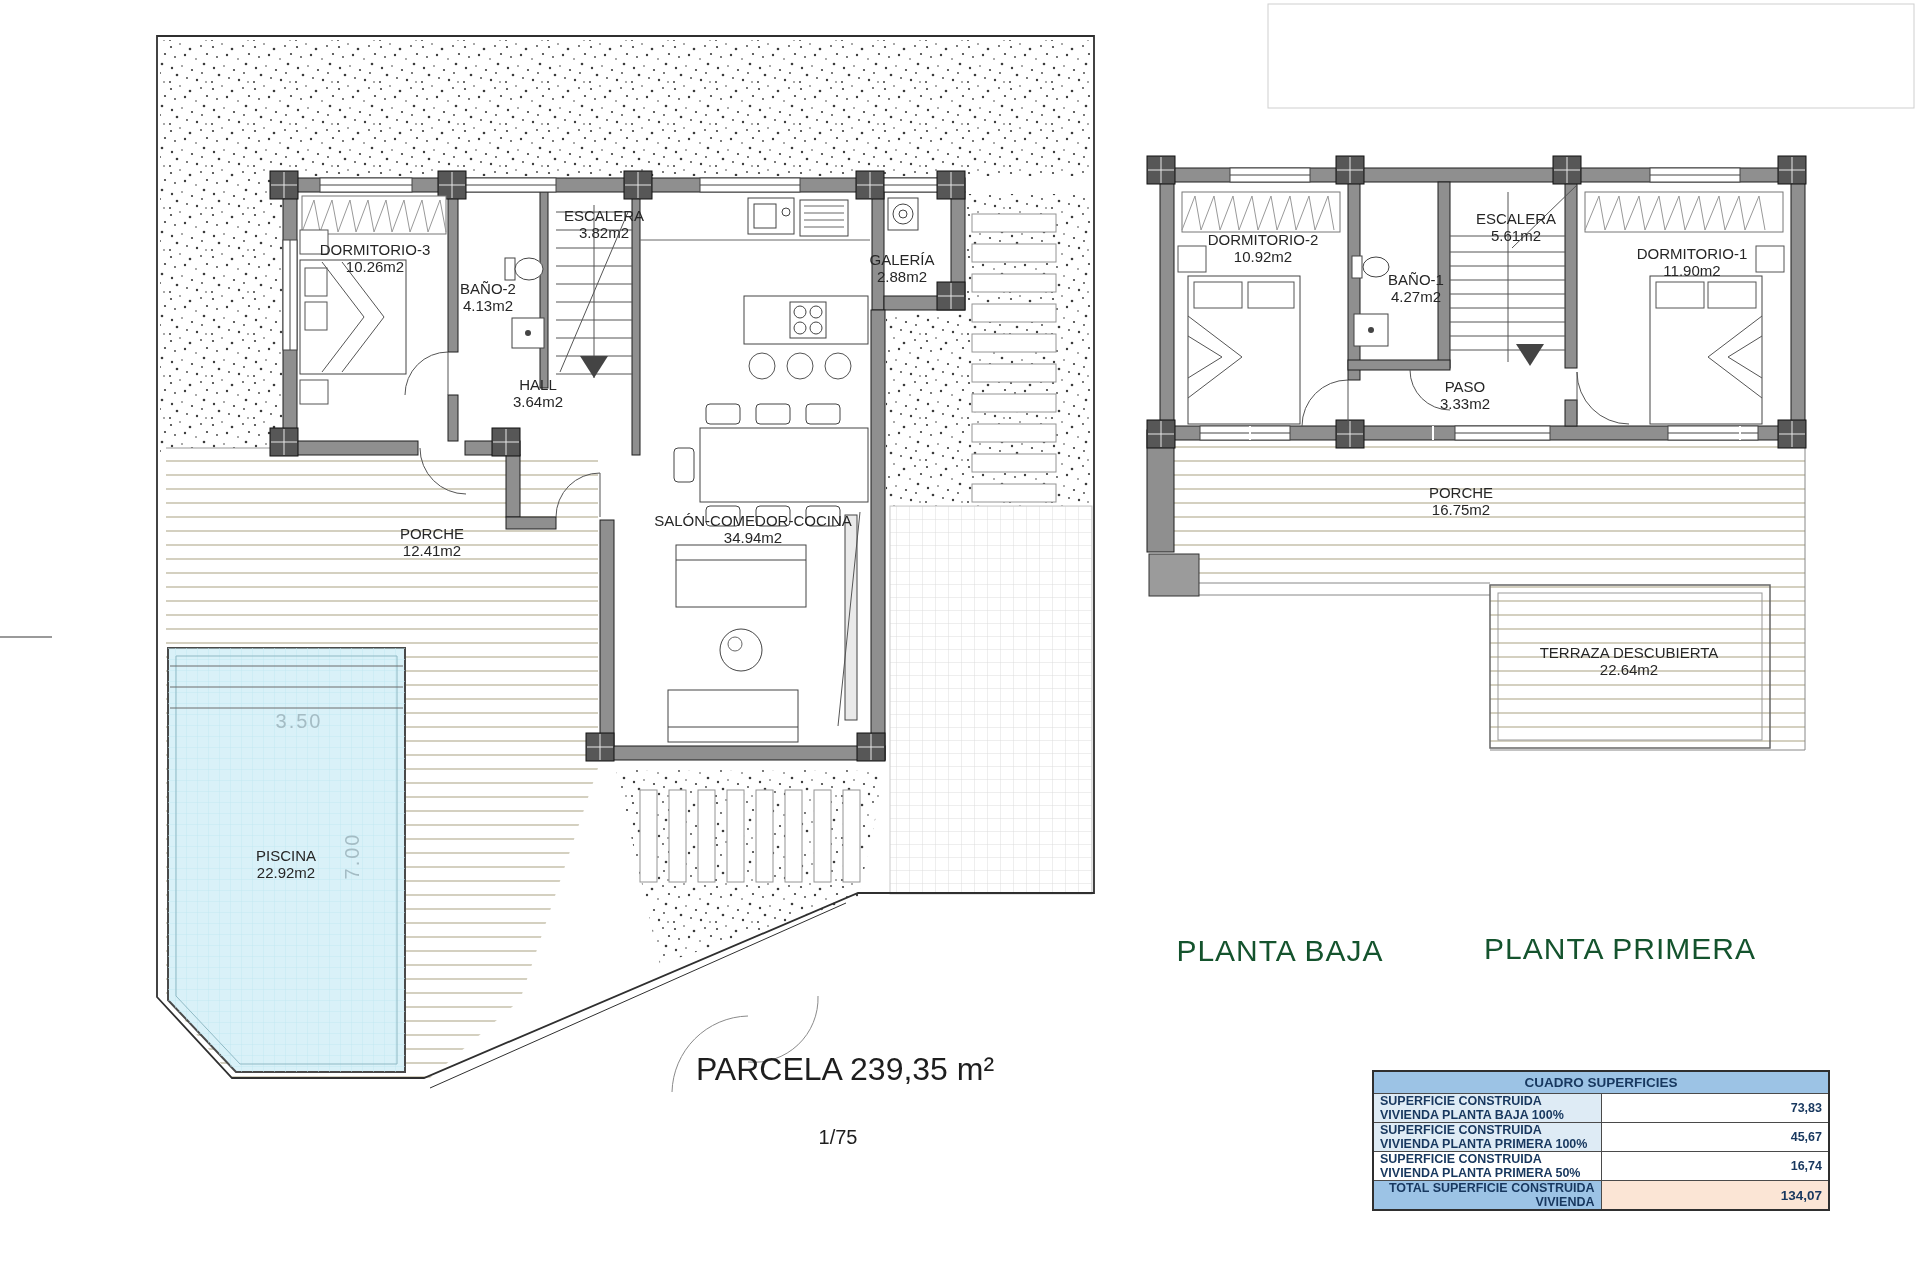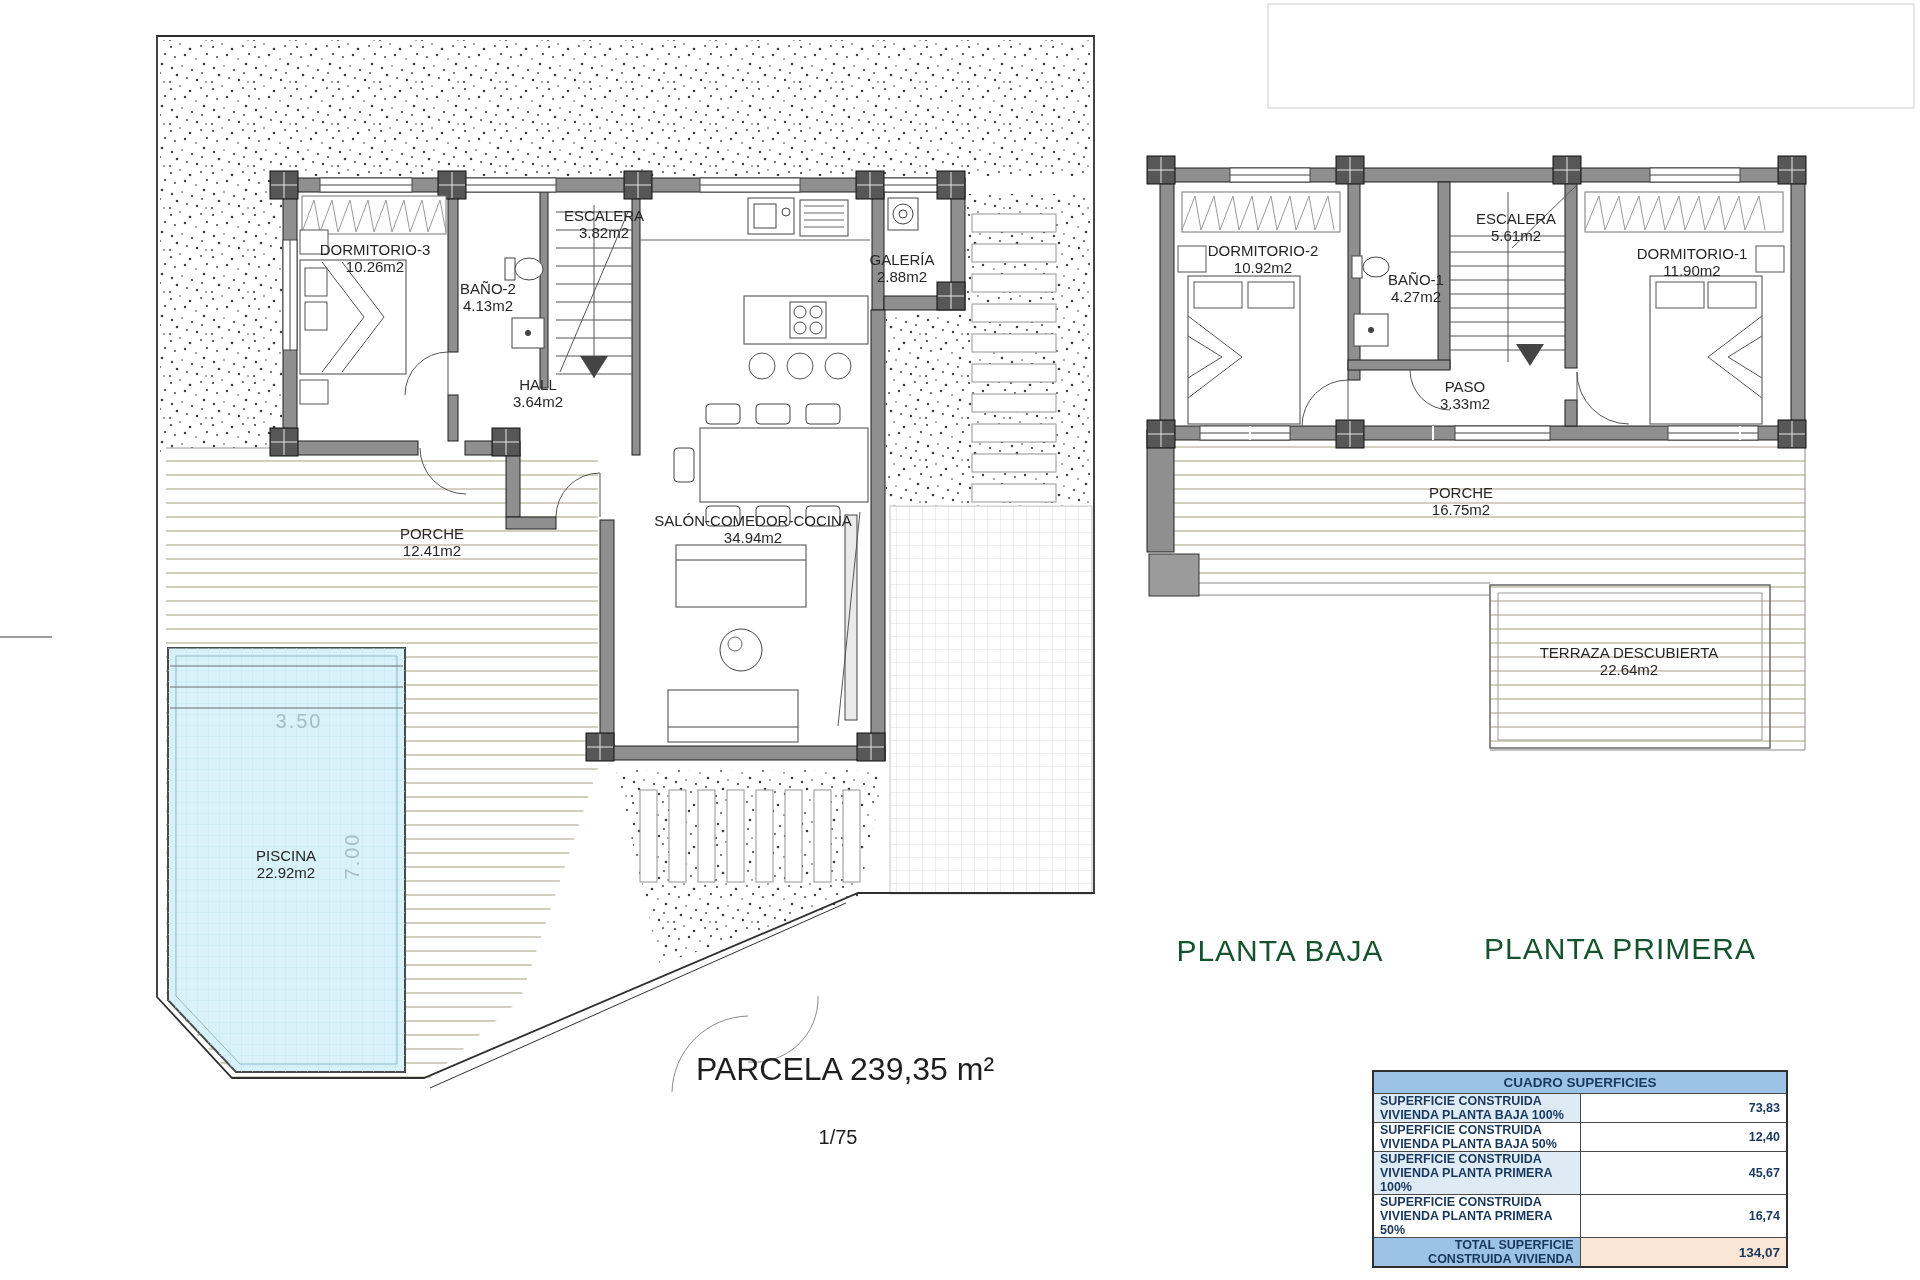--- a/index.html
+++ b/index.html
@@ -6,21 +6,21 @@
   .canvas{position:relative;width:1920px;height:1280px;background:#ffffff;overflow:hidden;
           font-family:"Liberation Sans",sans-serif;}
   svg{position:absolute;left:0;top:0;}
   .lbl{position:absolute;transform:translate(-50%,-50%);text-align:center;
        font:15px/1.15 "Liberation Sans",sans-serif;color:#262626;white-space:nowrap;}
   .dim{font-size:20px;color:#a4bcc4;letter-spacing:2px;}
   .dim-v{transform:translate(-50%,-50%) rotate(-90deg);}
   .title{font-size:30px;color:#14532d;letter-spacing:1px;}
   .parcela{font-size:32px;color:#1e1e1e;}
   .scale{font-size:20px;color:#1e1e1e;}
-  table.sup{position:absolute;left:1372px;top:1070px;width:416px;border-collapse:collapse;
+  table.sup{position:absolute;left:1372px;top:1070px;width:458px;border-collapse:collapse;
             border:2px solid #2f2f2f;table-layout:fixed;}
   table.sup td{border:1px solid #4a4a4a;height:21px;padding:0 6px;font-size:12.5px;
                color:#17375E;font-weight:bold;overflow:hidden;}
   table.sup td.hd{background:#9CC3E5;text-align:center;font-size:13.5px;}
   table.sup td.v{width:78px;text-align:right;background:#ffffff;font-weight:bold;}
   table.sup tr.rb td.l{background:#DEEBF5;}
   table.sup tr.rw td.l{background:#ffffff;}
   table.sup tr.tot td.l{background:#9CC3E5;text-align:right;margin-left:40px;}
   table.sup tr.tot td.v{background:#FBE5D5;font-weight:bold;font-size:13.5px;}
 </style>
@@ -330,21 +330,21 @@
 <div class="lbl" style="left:488px;top:297px"><span>BAÑO-2</span><br><span>4.13m2</span></div>
 <div class="lbl" style="left:604px;top:224px"><span>ESCALERA</span><br><span>3.82m2</span></div>
 <div class="lbl" style="left:902px;top:268px"><span>GALERÍA</span><br><span>2.88m2</span></div>
 <div class="lbl" style="left:538px;top:393px"><span>HALL</span><br><span>3.64m2</span></div>
 <div class="lbl" style="left:432px;top:542px"><span>PORCHE</span><br><span>12.41m2</span></div>
 <div class="lbl" style="left:753px;top:529px"><span>SALÓN-COMEDOR-COCINA</span><br><span>34.94m2</span></div>
 <div class="lbl" style="left:286px;top:864px"><span>PISCINA</span><br><span>22.92m2</span></div>
 <div class="lbl dim" style="left:299px;top:721px">3.50</div>
 <div class="lbl dim dim-v" style="left:352px;top:856px">7.00</div>
 
-<div class="lbl" style="left:1263px;top:259px"><span>DORMITORIO-2</span><br><span>10.92m2</span></div>
+<div class="lbl" style="left:1263px;top:248px"><span>DORMITORIO-2</span><br><span>10.92m2</span></div>
 <div class="lbl" style="left:1416px;top:288px"><span>BAÑO-1</span><br><span>4.27m2</span></div>
 <div class="lbl" style="left:1516px;top:227px"><span>ESCALERA</span><br><span>5.61m2</span></div>
 <div class="lbl" style="left:1692px;top:262px"><span>DORMITORIO-1</span><br><span>11.90m2</span></div>
 <div class="lbl" style="left:1465px;top:395px"><span>PASO</span><br><span>3.33m2</span></div>
 <div class="lbl" style="left:1461px;top:501px"><span>PORCHE</span><br><span>16.75m2</span></div>
 <div class="lbl" style="left:1629px;top:661px"><span>TERRAZA DESCUBIERTA</span><br><span>22.64m2</span></div>
 
 <div class="lbl title" style="left:1280px;top:951px">PLANTA BAJA</div>
 <div class="lbl title" style="left:1620px;top:949px">PLANTA PRIMERA</div>
 <div class="lbl parcela" style="left:845px;top:1069px">PARCELA 239,35 m²</div>
@@ -352,24 +352,20 @@
 
 <table class="sup">
   <tbody>
         <tr>
     <td class="hd" colspan="2">CUADRO SUPERFICIES</td>
   </tr>
   <tr class="rb">
     <td class="l">SUPERFICIE CONSTRUIDA VIVIENDA PLANTA BAJA 100%</td>
     <td class="v">73,83</td>
   </tr>
-  <tr class="rw">
-    <td class="l">SUPERFICIE CONSTRUIDA VIVIENDA PLANTA BAJA 50%</td>
-    <td class="v">12,40</td>
-  </tr>
   <tr class="rb">
     <td class="l">SUPERFICIE CONSTRUIDA VIVIENDA PLANTA PRIMERA 100%</td>
     <td class="v">45,67</td>
   </tr>
   <tr class="rw">
     <td class="l">SUPERFICIE CONSTRUIDA VIVIENDA PLANTA PRIMERA 50%</td>
     <td class="v">16,74</td>
   </tr>
   <tr class="tot">
     <td class="l">TOTAL SUPERFICIE CONSTRUIDA VIVIENDA</td>

